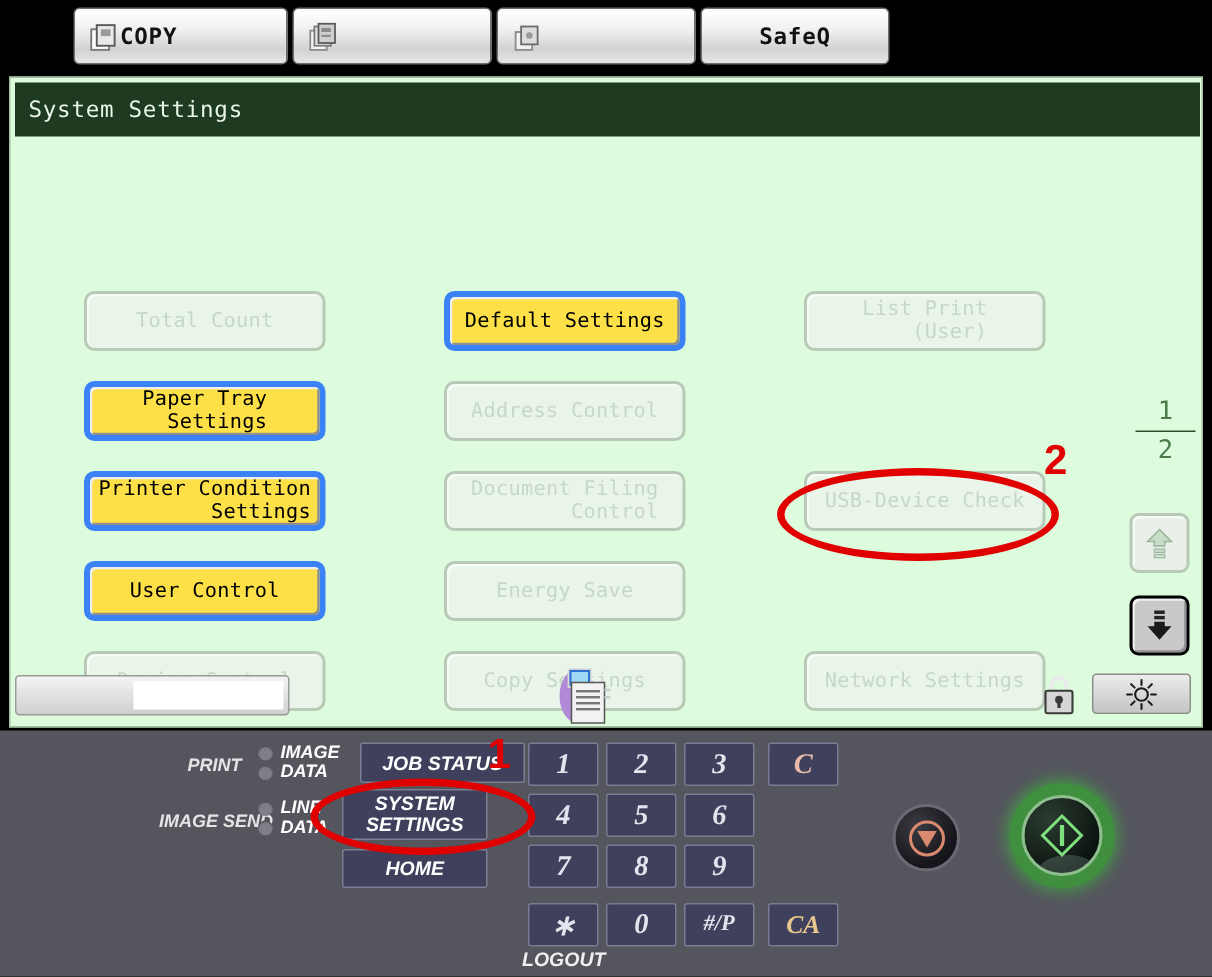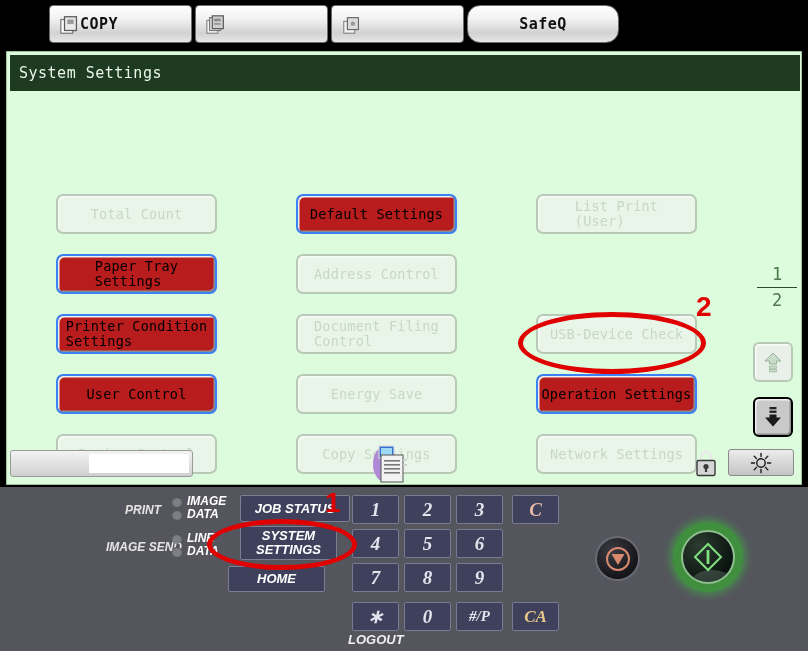--- a/index.html
+++ b/index.html
@@ -32,21 +32,21 @@
     box-shadow: inset 0 1px 0 #ffffff;
   }
   .tab-label {
     font-family: "DejaVu Sans Mono", monospace;
     font-size: 15px; font-weight: bold; color: #111;
     letter-spacing: 0.5px;
   }
   #tab0 { width: 143px; }
   #tab1 { width: 133px; }
   #tab2 { width: 133px; }
-  #tab3 { width: 152px; border-radius: 13px; }
+  #tab3 { width: 126px; }
   #tab0 .tab-label { margin-left: 30px; }
   #tab3 .tab-label { width: 100%; text-align: center; }
   .tab-icon { position: absolute; left: 9px; top: 8px; width: 22px; height: 22px; }
 
   
   #lcd {
     position: absolute; left: 6px; top: 51px;
     width: 796px; height: 434px;
     background: #ddfcdd;
     border: 1px solid #9ec09e;
@@ -73,30 +73,30 @@
     font-size: 14px; color: #000;
     font-family: "DejaVu Sans Mono", monospace;
   }
 
   
   .sbtn {
     position: absolute;
     width: 161px; height: 40px;
     border-radius: 7px;
     display: flex; align-items: center; justify-content: center;
-    text-align: left;
+    text-align: right;
     font-family: "DejaVu Sans Mono", monospace;
     font-size: 13.5px;
     line-height: 15px;
     white-space: pre-line;
     letter-spacing: 0.2px;
   }
   .sbtn.on {
-    background: #b91c1c;
-    border: 2px solid #3b82f6;
+    background: #fde047;
+    border: 4px solid #3b82f6;
     color: #000;
     box-shadow: inset 1.5px 1.5px 0 #efefef, inset -1.5px -1.5px 0 #8f8f8f;
   }
   .sbtn.off {
     background: #e9f5e9;
     border: 2px solid #b8c9b8;
     color: #c6d8c6;
     box-shadow: inset 1.5px 1.5px 0 #f6fbf6;
   }
   .c1 { left: 49px; }
@@ -214,21 +214,21 @@
     border: 1px solid #7c7e94;
     border-radius: 2px;
     display: flex; align-items: center; justify-content: center;
     text-align: center;
     font-family: "Liberation Sans", sans-serif;
     font-style: italic; font-weight: bold;
     color: #ffffff; font-size: 13px;
     line-height: 14px; white-space: pre-line;
   }
   #btn-jobstatus { left: 240px; top: 495px; width: 110px; height: 27px; }
-  #btn-syssettings { left: 228px; top: 526px; width: 97px; height: 34px; margin-left: 12px; }
+  #btn-syssettings { left: 228px; top: 526px; width: 97px; height: 34px; }
   #btn-home { left: 228px; top: 566px; width: 97px; height: 26px; }
 
   .kbtn {
     position: absolute;
     width: 47px; height: 29px;
     background: #3f415c;
     border: 1px solid #797b92;
     border-radius: 2px;
     display: flex; align-items: center; justify-content: center;
     font-family: "Liberation Serif", serif;
@@ -326,21 +326,20 @@
     <div class="sbtn on  c2 r1">Default Settings</div>
     <div class="sbtn off c2 r2">Address Control</div>
     <div class="sbtn off c2 r3">Document Filing
 Control</div>
     <div class="sbtn off c2 r4">Energy Save</div>
     <div class="sbtn off c2 r5">Copy Settings</div>
 
     <div class="sbtn off c3 r1">List Print
 (User)</div>
     <div class="sbtn off c3 r3">USB-Device Check</div>
-    <div class="sbtn on  c3 r4">Operation Settings</div>
     <div class="sbtn off c3 r5">Network Settings</div>
 
     <div id="pageind">
       <div class="num">1</div>
       <div class="bar"></div>
       <div class="num">2</div>
     </div>
 
     <div class="arrowbtn off" id="arrow-up">
       <svg width="20" height="22" viewBox="0 0 20 22">

